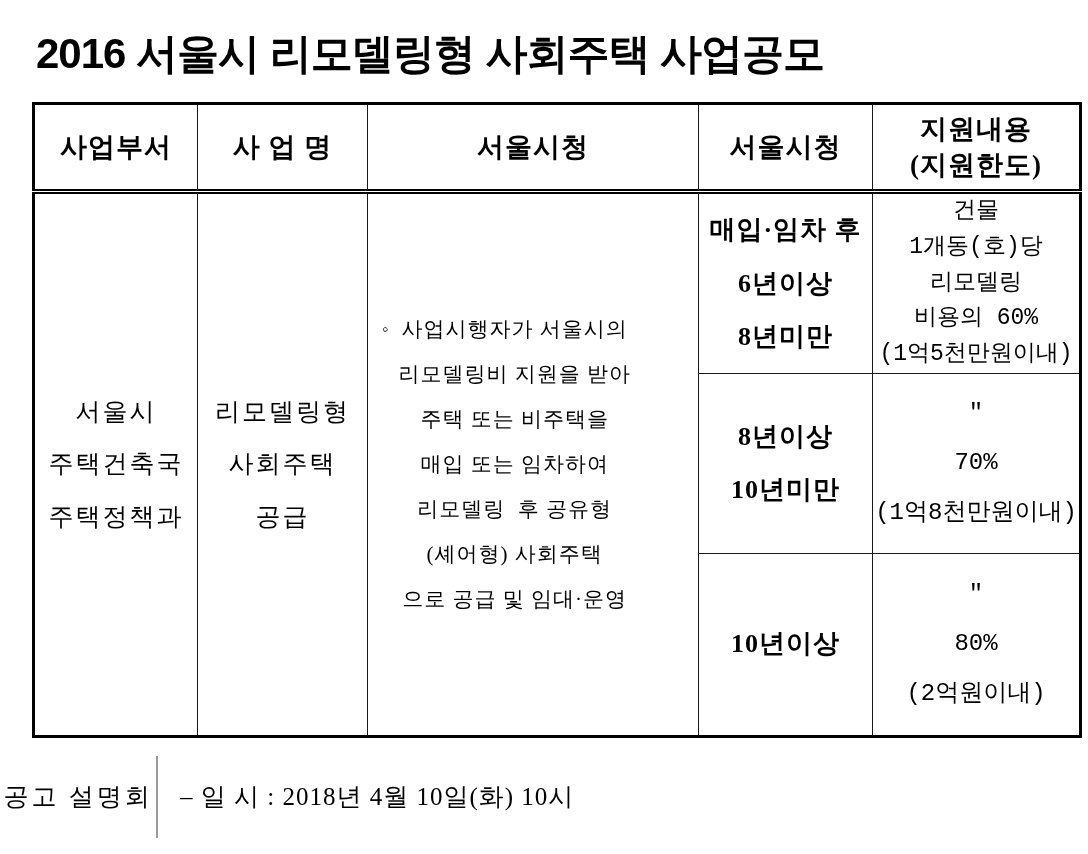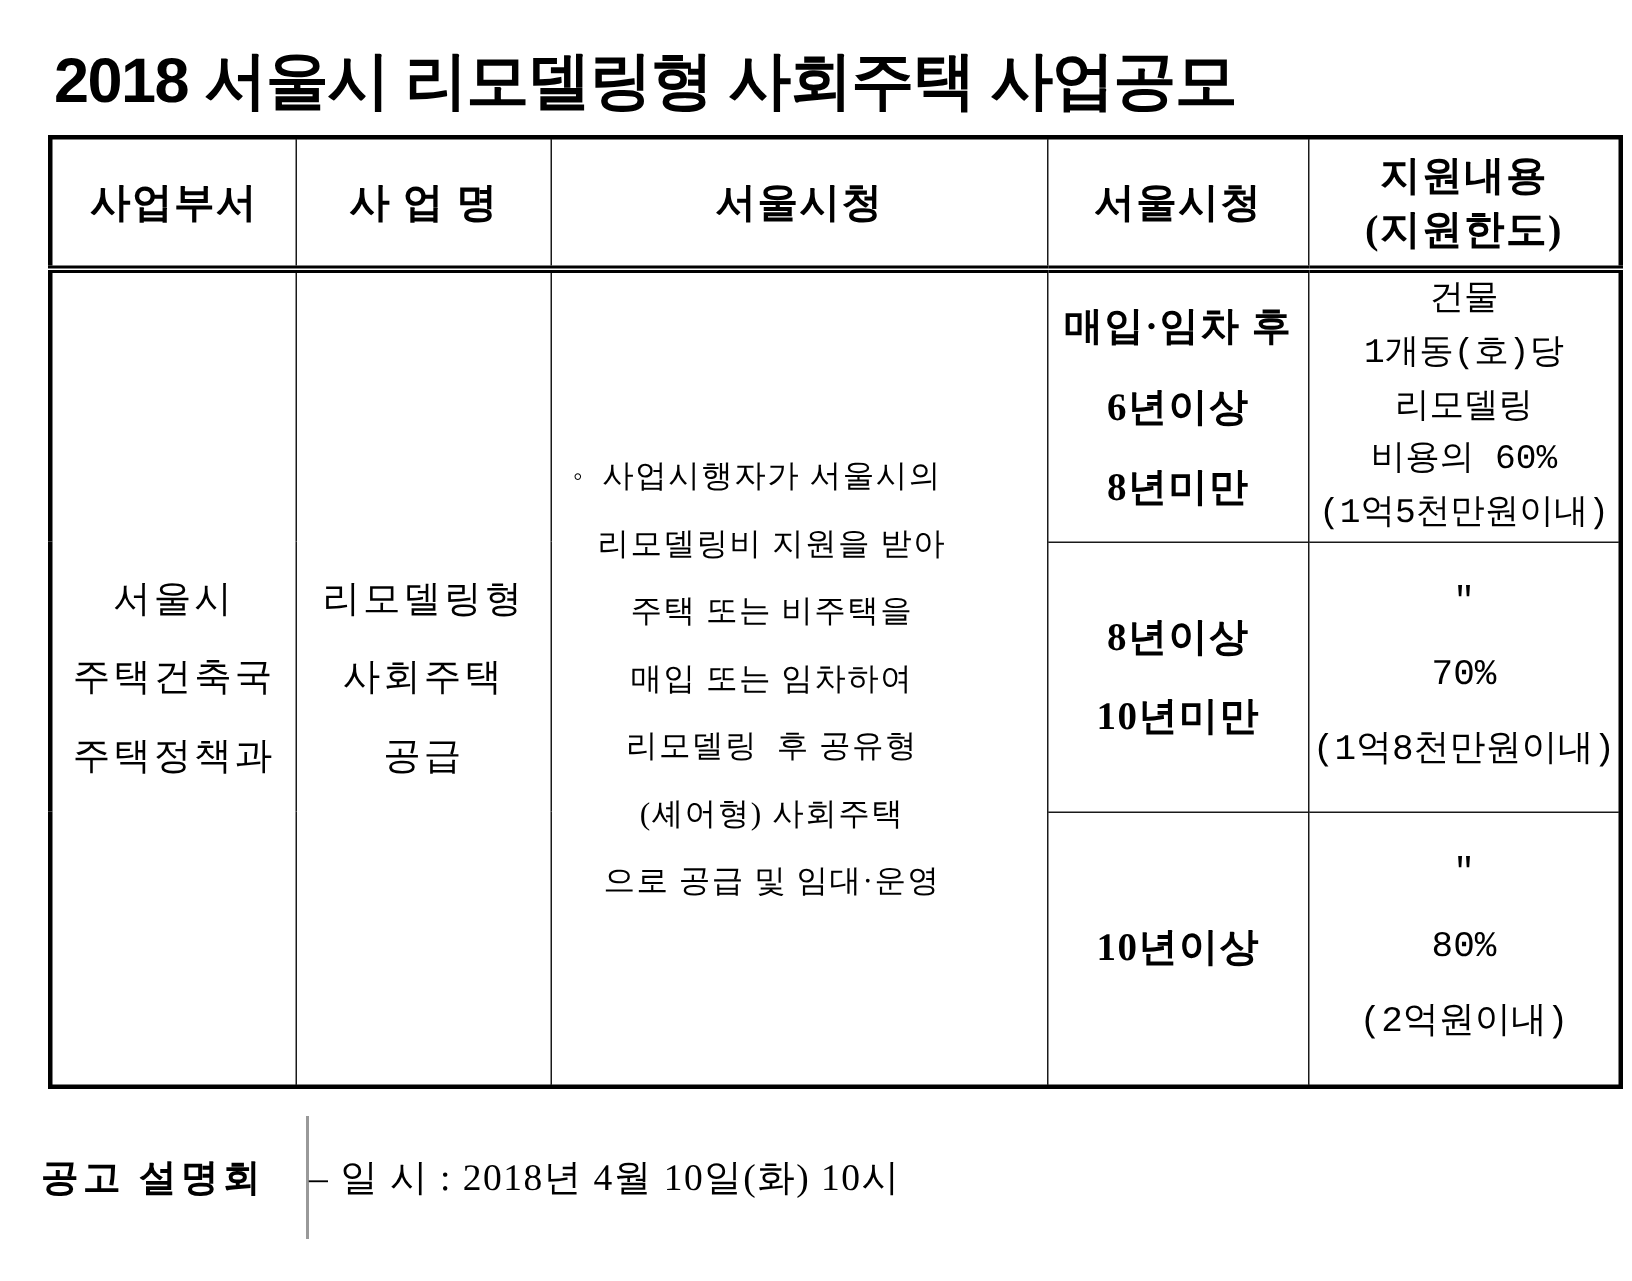--- a/index.html
+++ b/index.html
@@ -17,21 +17,21 @@
     font-family: "Liberation Sans", "DejaVu Sans", sans-serif;
     font-weight: bold;
     font-size: 42px;
     letter-spacing: -1px;
     line-height: 1.15;
     color: #000000;
   }
 
   
   table.program-table {
-    margin: 12px 0 0 32px;
+    margin: 24px 0 0 32px;
     border-collapse: collapse;
     table-layout: fixed;
     width: 1047px;
     border: 3px solid #000000;
   }
   table.program-table th,
   table.program-table td {
     border: 1px solid #1a1a1a;
     text-align: center;
     vertical-align: middle;
@@ -84,49 +84,50 @@
   td.support-cell.sparse { line-height: 2.05; font-size: 24px; }
 
   
   .footer-note {
     margin: 18px 0 0 0;
     display: flex;
     align-items: stretch;
     min-height: 82px;
   }
   .footer-label {
-    width: 204px;
+    width: 156px;
     display: flex;
     align-items: center;
     justify-content: center;
     font-size: 25px;
-    font-weight: bold;
+    font-weight: normal;
     letter-spacing: 3px;
   }
   .footer-divider {
     width: 2px;
     background: #999999;
     flex: 0 0 auto;
   }
   .footer-content {
     display: flex;
     flex-direction: column;
     justify-content: center;
     row-gap: 30px;
+    padding-left: 22px;
   }
   .footer-line {
     font-size: 25px;
     letter-spacing: 1px;
     white-space: pre;
   }
 </style>
 </head>
 <body>
 
-<h1 class="page-title">2018 서울시 리모델링형 사회주택 사업공모</h1>
+<h1 class="page-title">2016 서울시 리모델링형 사회주택 사업공모</h1>
 
 <table class="program-table">
   <colgroup>
     <col style="width:164px">
     <col style="width:170px">
     <col style="width:331px">
     <col style="width:174px">
     <col style="width:208px">
   </colgroup>
   <thead>

